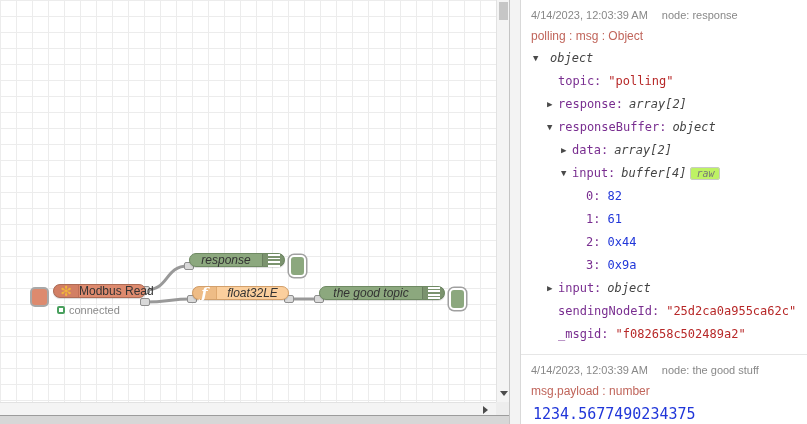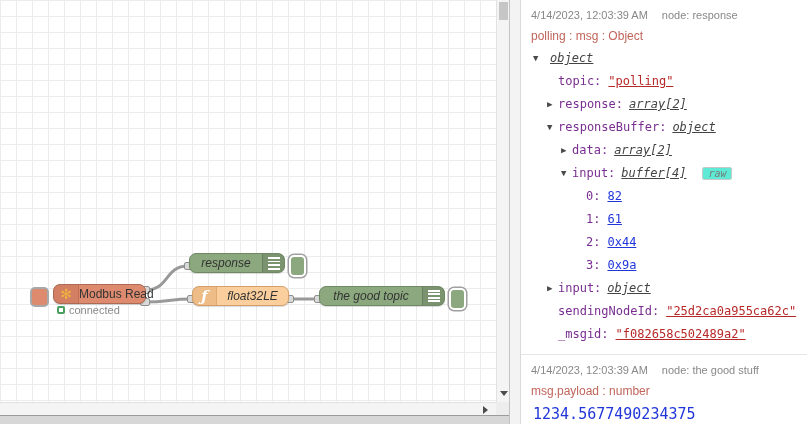--- a/index.html
+++ b/index.html
@@ -17,21 +17,21 @@
       linear-gradient(#ececec 1px, transparent 1px),
       linear-gradient(90deg, #ececec 1px, transparent 1px);
     background-size:16px 16px;
   }
   .wires { position:absolute; left:0; top:0; }
   .port {
     position:absolute; width:10px; height:8px; background:#d9d9d9;
     border:1px solid #8f8f8f; border-radius:2px;
   }
   .node {
-    position:absolute; height:20px; border-radius:7px;
+    position:absolute; height:14px; border-radius:13px;
     display:flex; align-items:center; box-shadow:0 1px 1px rgba(0,0,0,0.15);
     font-size:12px; color:#333;
   }
   .node .nlabel { flex:1; text-align:center; white-space:nowrap; }
   .italic { font-style:italic; }
 
   .node-modbus { left:53px; top:284px; width:93px; background:#dd8a6e; border:1px solid #ad6b55; }
   .chip-left {
     position:absolute; left:0; top:0; bottom:0; width:25px; border-radius:4px 0 0 4px;
     display:flex; align-items:center; justify-content:center;
@@ -93,27 +93,27 @@
   
   .debug-panel { position:absolute; left:521px; top:0; width:286px; height:424px; background:#fff; overflow:hidden; }
   .dmsg { padding:7px 10px 8px 6px; border-bottom:1px solid #e6e6e6; }
   .dmeta { font-size:11px; color:#888; line-height:16px; margin-left:4px; }
   .dmeta .dnode { margin-left:14px; }
   .dpath { font-size:12px; color:#c0655b; line-height:16px; margin:5px 0 3px 4px; }
   .tree { font-family:"DejaVu Sans Mono","Liberation Mono",monospace; font-size:12px; color:#333; }
   .trow { line-height:23px; white-space:nowrap; }
   .exp { display:inline-block; width:11px; font-size:9px; color:#4a4a4a; vertical-align:1px; }
   .tkey { color:#792e90; }
-  .tval { margin-left:7px;text-decoration:underline; }
+  .tval { margin-left:7px; }
   .tval.type { font-style:italic; color:#444; margin-left:6px; }
   .tval.string { color:#b72828; }
   .tval.number { color:#2036d9; }
   .raw-btn {
-    margin-left:16px; padding:0 5px; border:1px solid #c9c9c9; border-radius:3px;
-    font-style:italic; font-size:10px; color:#777; background:#5eead4;
+    margin-left:4px; padding:0 5px; border:1px solid #c9c9c9; border-radius:3px;
+    font-style:italic; font-size:10px; color:#777; background:#bef264;
   }
   .payload-big {
     font-family:"DejaVu Sans Mono","Liberation Mono",monospace;
     font-size:15px; color:#2036d9; margin:4px 0 2px 6px; line-height:22px;
   }
 </style>
 </head>
 <body>
 
 <div class="screen">

